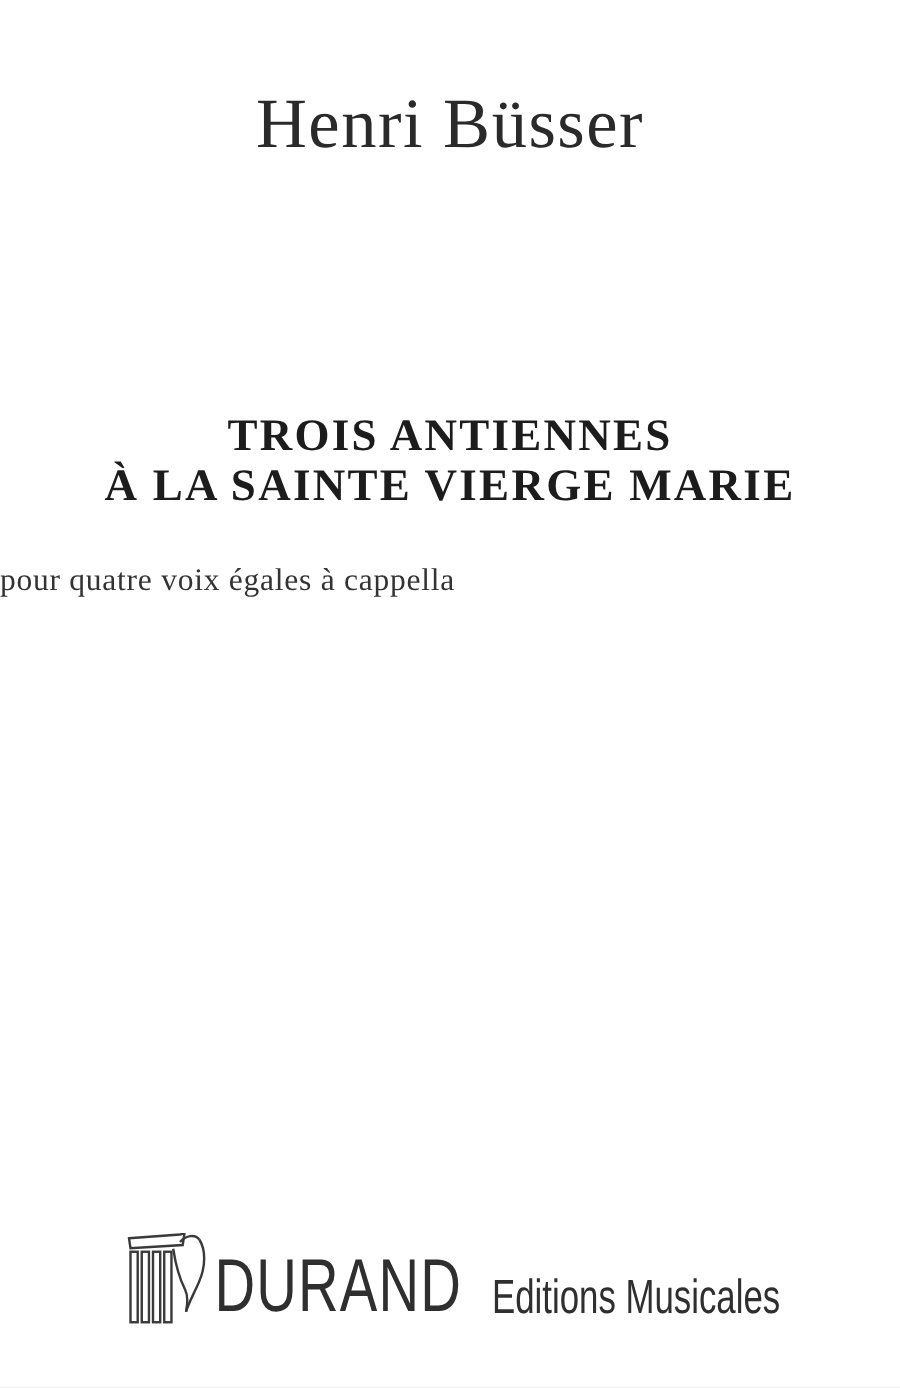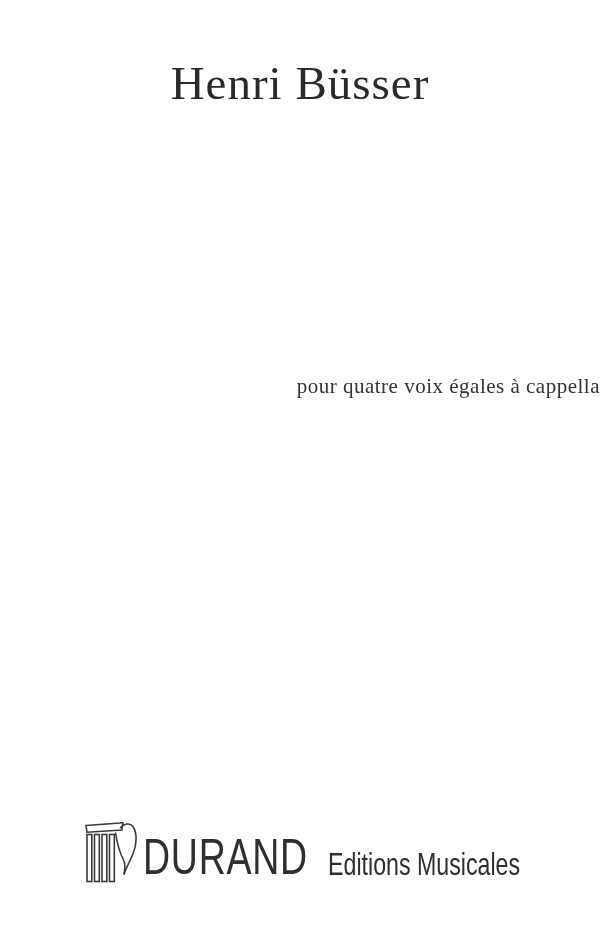--- a/index.html
+++ b/index.html
@@ -41,21 +41,21 @@
     font-size: 30px;
     line-height: 33px;
     letter-spacing: 1.5px;
     color: #1c1c1c;
   }
   .work-subtitle {
     position: absolute;
     top: 376px;
     left: 0;
     width: 600px;
-    text-align: right;
+    text-align: left;
     font-family: "Liberation Serif", serif;
     font-size: 21px;
     line-height: 21px;
     letter-spacing: 0.5px;
     color: #333333;
   }
   .logo {
     position: absolute;
     left: 84px;
     top: 822px;
@@ -88,20 +88,24 @@
     white-space: nowrap;
   }
 </style>
 </head>
 <body>
 
 <div class="page">
 
   <h1 class="composer">Henri Büsser</h1>
 
+  <div class="work-title">
+    <div>TROIS ANTIENNES</div>
+    <div>À LA SAINTE VIERGE MARIE</div>
+  </div>
 
   <div class="work-subtitle">pour quatre voix égales à cappella</div>
 
   <div>
     <svg class="logo" viewBox="0 0 54 63" xmlns="http://www.w3.org/2000/svg">
       <g fill="none" stroke="#3a3a3a" stroke-width="1.6" stroke-linejoin="miter">
 
         <path d="M 2 3.5 L 36 1 L 39 0.2 L 37.8 8 L 3 10.2 Z"></path>
 
         <rect x="3" y="12.5" width="4.8" height="47"></rect>

